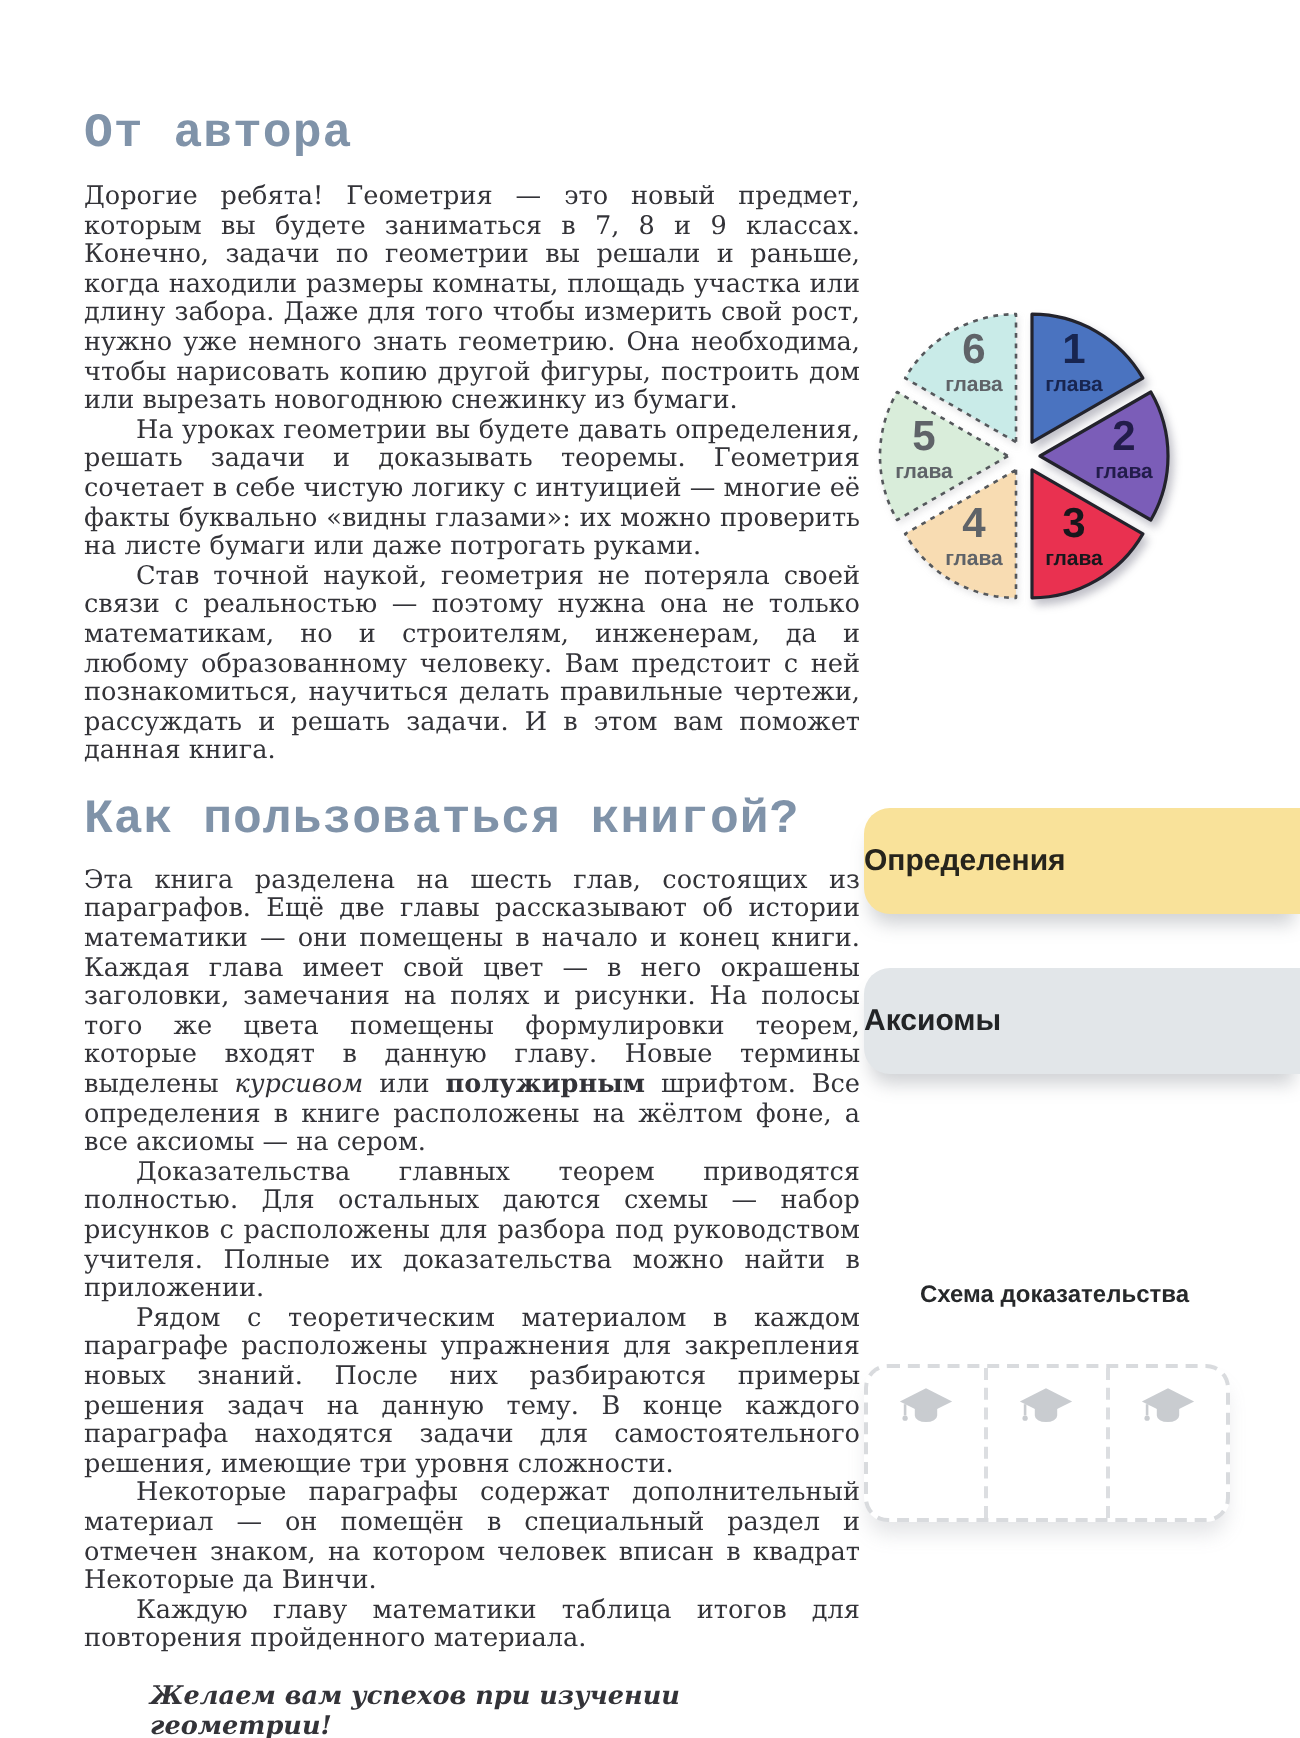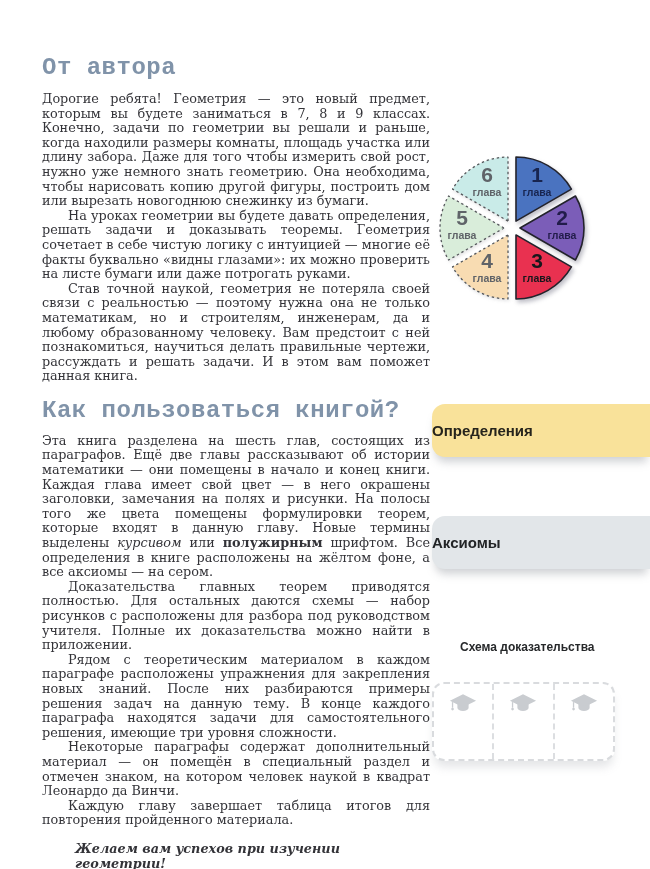--- a/index.html
+++ b/index.html
@@ -55,21 +55,21 @@
   
   .side-box{
     position:absolute;left:432px;width:218px;height:53px;
     border-radius:13px 0 0 13px;
     box-shadow:0 8px 9px -3px rgba(120,125,135,.35);
     display:flex;align-items:center;
     box-sizing:border-box;
     font-weight:bold;font-size:15px;color:#26241c;
   }
   .box-definitions{top:404px;}
-  .box-axioms{top:516px;color:#222426;}
+  .box-axioms{top:484px;color:#222426;}
   .box-theorems{top:568px;color:#232820;}
   .scheme-title{
     position:absolute;left:460px;top:638px;width:140px;
     font-weight:bold;font-size:12px;line-height:19px;color:#26282a;
   }
   .proof-box{
     position:absolute;left:432px;top:682px;width:183px;height:79px;
     background:#fff;border:2px dashed #d9dbde;border-radius:12px;
     box-sizing:border-box;
     box-shadow:0 8px 10px -2px rgba(130,135,145,.22);
@@ -87,22 +87,22 @@
   <div class="main">
     <h1>От автора</h1>
     <p class="no-indent">Дорогие ребята! Геометрия — это новый предмет, которым вы будете заниматься в 7, 8 и 9 классах. Конечно, задачи по геометрии вы решали и раньше, когда находили размеры комнаты, площадь участка или длину забора. Даже для того чтобы измерить свой рост, нужно уже немного знать геометрию. Она необходима, чтобы нарисовать копию другой фигуры, построить дом или вырезать новогоднюю снежинку из бумаги.</p>
     <p>На уроках геометрии вы будете давать определения, решать задачи и доказывать теоремы. Геометрия сочетает в себе чистую логику с интуицией — многие её факты буквально «видны глазами»: их можно проверить на листе бумаги или даже потрогать руками.</p>
     <p>Став точной наукой, геометрия не потеряла своей связи с реальностью — поэтому нужна она не только математикам, но и строителям, инженерам, да и любому образованному человеку. Вам предстоит с ней познакомиться, научиться делать правильные чертежи, рассуждать и решать задачи. И в этом вам поможет данная книга.</p>
 
     <h2>Как пользоваться книгой?</h2>
     <p class="no-indent"><span>Эта книга разделена на шесть глав, состоящих из параграфов. Ещё две главы рассказывают об истории математики — они помещены в начало и конец книги. Каждая глава имеет свой цвет — в него окрашены заголовки, замечания на полях и рисунки. На полосы того же цвета помещены формулировки теорем, которые входят в данную главу. Новые термины выделены </span><em>курсивом</em><span> или </span><strong>полужирным</strong><span> шрифтом. Все определения в книге расположены на жёлтом фоне, а все аксиомы — на сером.</span></p>
     <p>Доказательства главных теорем приводятся полностью. Для остальных даются схемы — набор рисунков с расположены для разбора под руководством учителя. Полные их доказательства можно найти в приложении.</p>
     <p>Рядом с теоретическим материалом в каждом параграфе расположены упражнения для закрепления новых знаний. После них разбираются примеры решения задач на данную тему. В конце каждого параграфа находятся задачи для самостоятельного решения, имеющие три уровня сложности.</p>
-    <p>Некоторые параграфы содержат дополнительный материал — он помещён в специальный раздел и отмечен знаком, на котором человек наукой в квадрат Леонардо да Винчи.</p>
-    <p>Каждую главу завершает таблица итогов для повторения пройденного материала.</p>
+    <p>Некоторые параграфы содержат дополнительный материал — он помещён в специальный раздел и отмечен знаком, на котором человек вписан в квадрат Некоторые да Винчи.</p>
+    <p>Каждую главу математики таблица итогов для повторения пройденного материала.</p>
     <p class="signature">Желаем вам успехов при изучении геометрии!</p>
   </div>
 
   <div class="pie-wrap">
     <svg id="pie-svg" width="170" height="170" viewBox="-85 -85 170 170">
         <g class="pie-solid" transform="translate(4.00,-6.93)">
           <path d="M0,0 L0.00,-64.00 A64,64 0 0 1 55.43,-32.00 Z" fill="#4a73c0"></path>
           <text x="21.0" y="-39.4" class="pie-num" fill="#182550">1</text>
           <text x="21.0" y="-25.4" class="pie-label" fill="#182550">глава</text>
         </g>

